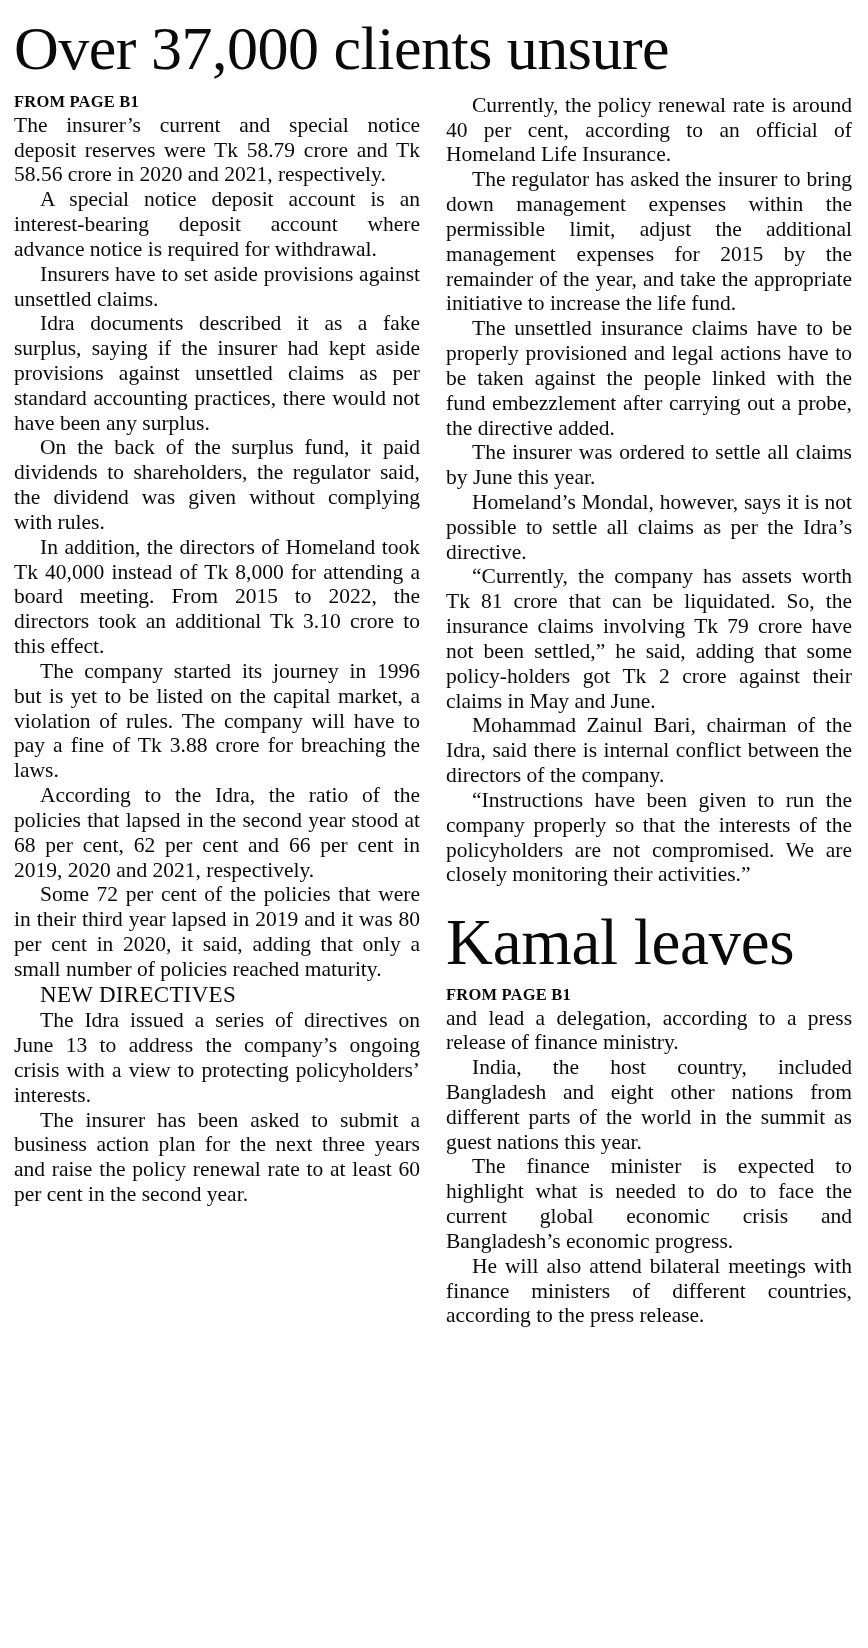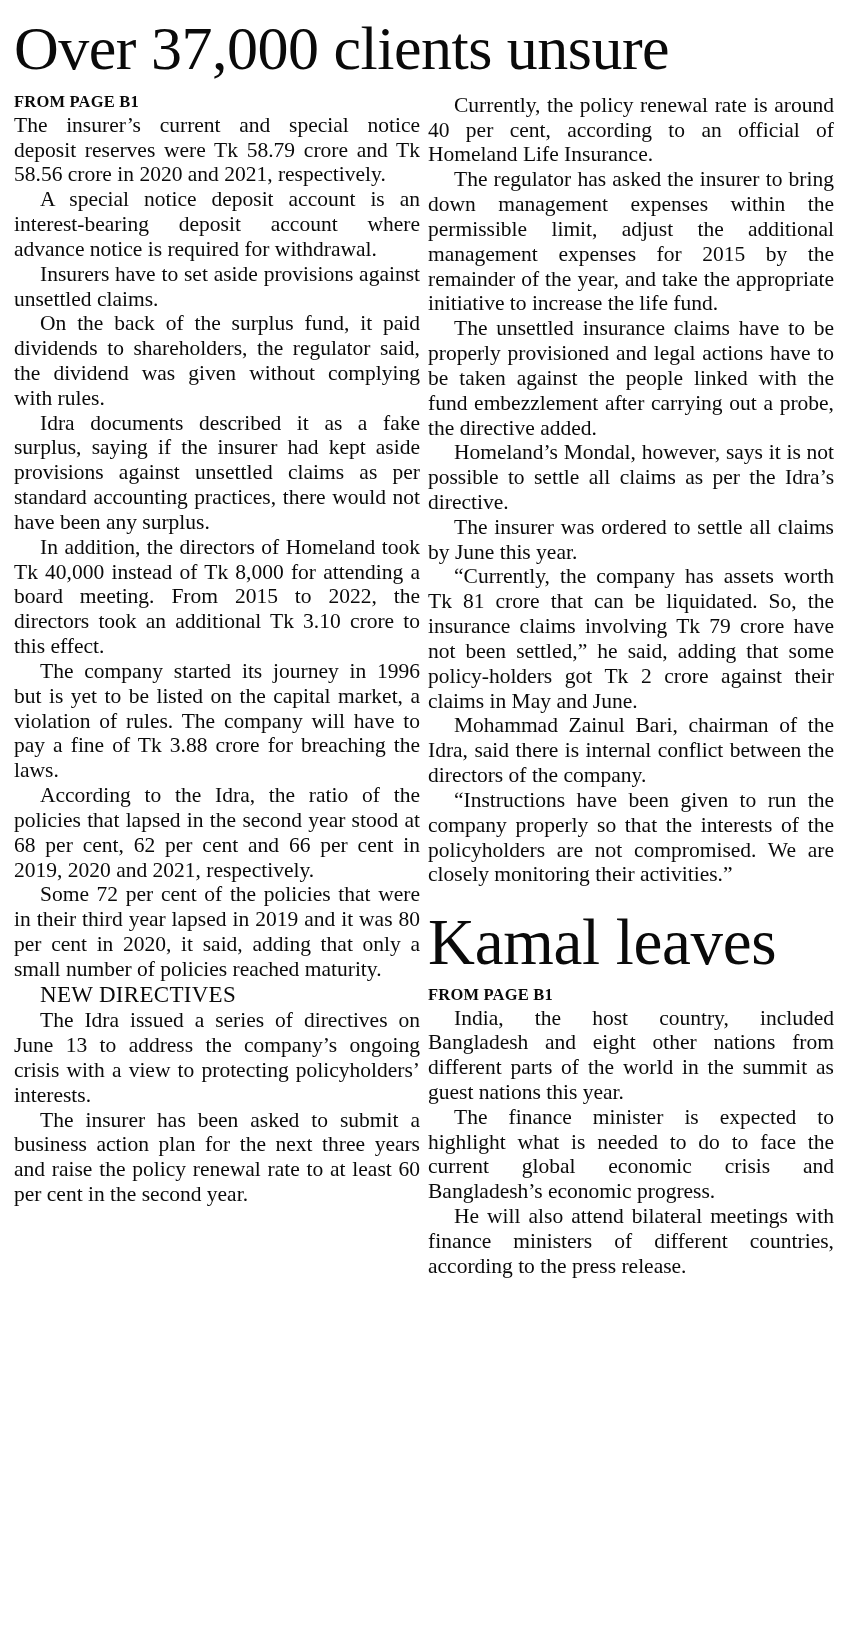--- a/index.html
+++ b/index.html
@@ -25,21 +25,21 @@
     font-family: "Liberation Serif", serif;
     font-size: 62px;
     line-height: 0.98;
     font-weight: 400;
     letter-spacing: -0.5px;
     margin: 0 0 14px 0;
     white-space: nowrap;
   }
   .columns {
     display: flex;
-    gap: 8px;
+    gap: 26px;
     align-items: flex-start;
   }
   .col {
     width: 406px;
     flex: 0 0 406px;
   }
   .kicker {
     font-size: 16.5px;
     font-weight: 700;
     letter-spacing: 0.2px;
@@ -87,42 +87,43 @@
 
   <h1 class="headline">Over 37,000 clients unsure</h1>
 
   <div class="columns">
 
     <div class="col">
       <div class="kicker">FROM PAGE B1</div>
       <p class="body noindent">The insurer’s current and special notice deposit reserves were Tk 58.79 crore and Tk 58.56 crore in 2020 and 2021, respectively.</p>
       <p class="body indent">A special notice deposit account is an interest-bearing deposit account where advance notice is required for withdrawal.</p>
       <p class="body indent">Insurers have to set aside provisions against unsettled claims.</p>
+      <p class="body indent">Idra documents described it as a fake surplus, saying if the insurer had kept aside provisions against unsettled claims as per standard accounting practices, there would not have been any surplus.</p>
       <p class="body indent">On the back of the surplus fund, it paid dividends to shareholders, the regulator said, the dividend was given without complying with rules.</p>
-      <p class="body indent">Idra documents described it as a fake surplus, saying if the insurer had kept aside provisions against unsettled claims as per standard accounting practices, there would not have been any surplus.</p>
       <p class="body indent">In addition, the directors of Homeland took Tk 40,000 instead of Tk 8,000 for attending a board meeting. From 2015 to 2022, the directors took an additional Tk 3.10 crore to this effect.</p>
       <p class="body indent">The company started its journey in 1996 but is yet to be listed on the capital market, a violation of rules. The company will have to pay a fine of Tk 3.88 crore for breaching the laws.</p>
       <p class="body indent">According to the Idra, the ratio of the policies that lapsed in the second year stood at 68 per cent, 62 per cent and 66 per cent in 2019, 2020 and 2021, respectively.</p>
       <p class="body indent">Some 72 per cent of the policies that were in their third year lapsed in 2019 and it was 80 per cent in 2020, it said, adding that only a small number of policies reached maturity.</p>
       <p class="subhead">NEW DIRECTIVES</p>
       <p class="body indent">The Idra issued a series of directives on June 13 to address the company’s ongoing crisis with a view to protecting policyholders’ interests.</p>
       <p class="body indent">The insurer has been asked to submit a business action plan for the next three years and raise the policy renewal rate to at least 60 per cent in the second year.</p>
     </div>
 
     <div class="col">
       <p class="body indent">Currently, the policy renewal rate is around 40 per cent, according to an official of Homeland Life Insurance.</p>
       <p class="body indent">The regulator has asked the insurer to bring down management expenses within the permissible limit, adjust the additional management expenses for 2015 by the remainder of the year, and take the appropriate initiative to increase the life fund.</p>
       <p class="body indent">The unsettled insurance claims have to be properly provisioned and legal actions have to be taken against the people linked with the fund embezzlement after carrying out a probe, the directive added.</p>
+      <p class="body indent">The insurer was ordered to settle all claims by June this year.</p>
       <p class="body indent">Homeland’s Mondal, however, says it is not possible to settle all claims as per the Idra’s directive.</p>
-      <p class="body indent">The insurer was ordered to settle all claims by June this year.</p>
       <p class="body indent">“Currently, the company has assets worth Tk 81 crore that can be liquidated. So, the insurance claims involving Tk 79 crore have not been settled,” he said, adding that some policy-holders got Tk 2 crore against their claims in May and June.</p>
       <p class="body indent">Mohammad Zainul Bari, chairman of the Idra, said there is internal conflict between the directors of the company.</p>
       <p class="body indent last-line-left">“Instructions have been given to run the company properly so that the interests of the policyholders are not compromised. We are closely monitoring their activities.”</p>
 
       <h2 class="subheadline">Kamal leaves</h2>
       <div class="kicker">FROM PAGE B1</div>
+      <p class="body noindent">and lead a delegation, according to a press release of finance ministry.</p>
       <p class="body indent">India, the host country, included Bangladesh and eight other nations from different parts of the world in the summit as guest nations this year.</p>
       <p class="body indent">The finance minister is expected to highlight what is needed to do to face the current global economic crisis and Bangladesh’s economic progress.</p>
       <p class="body indent last-line-left">He will also attend bilateral meetings with finance ministers of different countries, according to the press release.</p>
     </div>
 
   </div>
 </div>
 
 </body></html>

